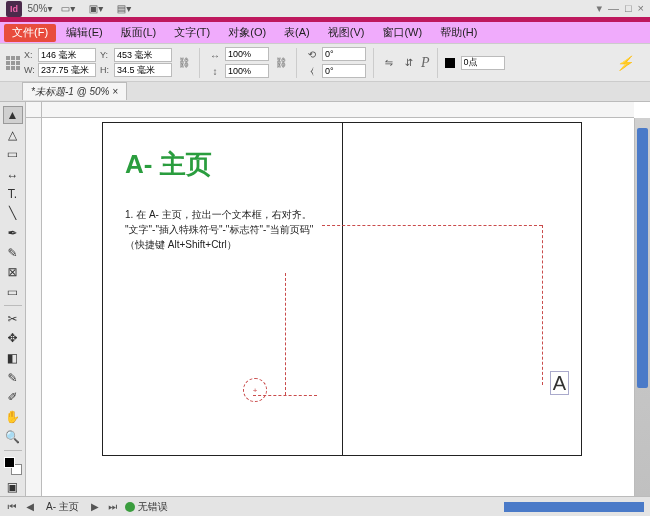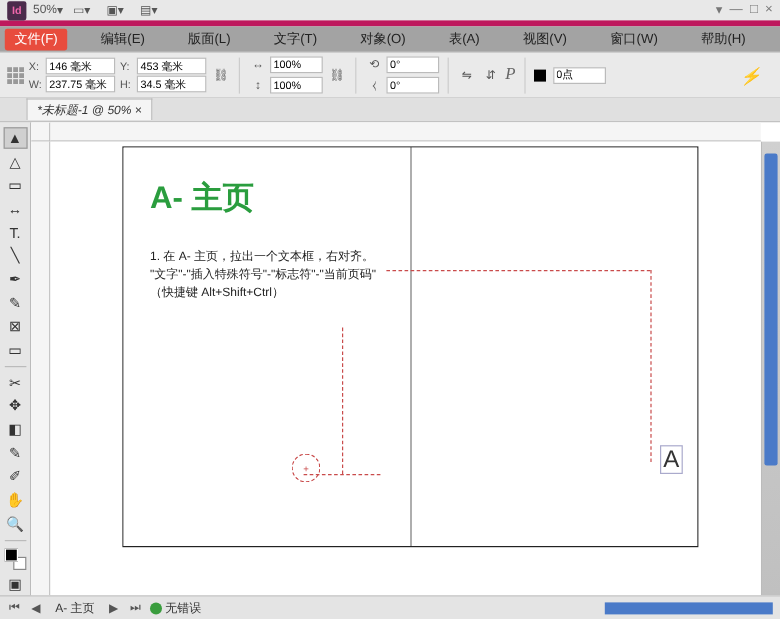--- a/index.html
+++ b/index.html
@@ -5,21 +5,21 @@
 * { box-sizing: border-box; margin: 0; padding: 0; font-family: "Microsoft YaHei", sans-serif; }
 body { width: 650px; height: 516px; background: #f0f0f0; overflow: hidden; font-size: 11px; color: #333; }
 
 .titlebar { height: 22px; background: #e8e8e8; display: flex; align-items: center; padding: 0 6px; border-bottom: 5px solid #be185d; }
 .app-icon { width: 16px; height: 16px; background: #4b2b4b; display: flex; align-items: center; justify-content: center; color: #e6a; font-size: 9px; font-weight: bold; border-radius: 2px; }
 .title-tools { display: flex; gap: 8px; margin-left: 8px; align-items: flex-start; }
 .title-tools .tool { width: 20px; height: 18px; display: flex; align-items: center; justify-content: center; color: #555; font-size: 10px; }
 .win-controls { margin-left: auto; display: flex; gap: 6px; color: #777; font-size: 11px; }
 .win-controls span { cursor: pointer; }
 
-.menubar { height: 22px; background: #a3a3a3; display: flex; align-items: center; padding: 0 4px; gap: 20px; border-bottom: 1px solid #ccc; }
+.menubar { height: 22px; background: #f0abfc; display: flex; align-items: center; padding: 0 4px; gap: 2px; border-bottom: 1px solid #ccc; }
 .menu-file { background: #e84c3d; color: #fff; height: 18px; padding: 0 8px; display: flex; align-items: center; border-radius: 2px; font-size: 11px; }
 .menu-item { padding: 0 8px; height: 22px; display: flex; align-items: center; font-size: 11px; color: #222; }
 
 .control-bar { height: 38px; background: #eaeaea; border-bottom: 1px solid #ccc; display: flex; align-items: center; padding: 0 6px; gap: 4px; font-size: 9px; }
 .control-bar .coord-grp { display: flex; flex-direction: column; gap: 1px; }
 .control-bar .coord-row { display: flex; align-items: center; gap: 2px; }
 .control-bar .lab { color: #555; width: 12px; }
 .control-bar input.num { width: 58px; height: 14px; border: 1px solid #bbb; background: #fff; font-size: 9px; padding: 0 2px; }
 .control-bar input.num.sm { width: 44px; }
 .control-bar .ic { width: 16px; height: 16px; display: flex; align-items: center; justify-content: center; color: #555; font-size: 10px; border: 1px solid transparent; }

